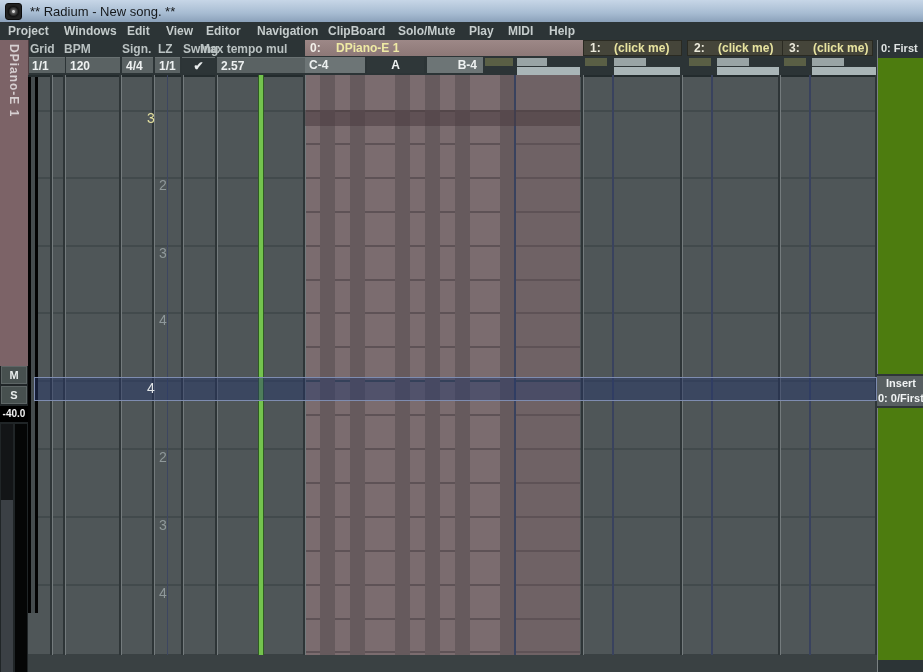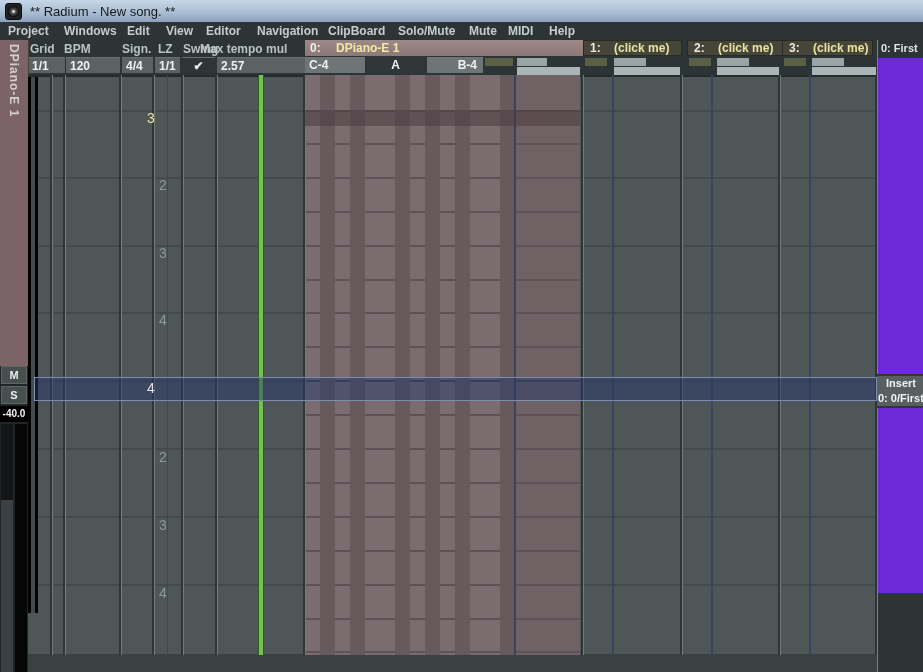--- a/index.html
+++ b/index.html
@@ -68,21 +68,21 @@
     border-left:3px solid #030303;border-right:3px solid #030303;box-sizing:border-box;}
   #playhead{position:absolute;left:258px;top:75px;width:6px;height:580px;
     background:linear-gradient(to right,#2f5c22 0 1px,#74c34e 1px 5px,#2f5c22 5px 6px);}
   #cursor-row{position:absolute;left:34px;top:377px;width:843px;height:24px;
     background:rgba(40,56,104,0.5);border:1px solid #7e8cb0;box-sizing:border-box;}
   .linenum{position:absolute;font-size:14px;line-height:15px;}
   .linenum.bar{left:147px;color:#e7e3a1;}
   .linenum.beat{left:159px;color:#8f989a;}
   .linenum.current{left:147px;color:#e2e6e8;}
   
-  #right-panel{left:878px;top:58px;width:45px;height:535px;background:#6d28d9;}
+  #right-panel{left:878px;top:58px;width:45px;height:602px;background:#4d7c0f;}
   #panel-divider{left:877px;top:40px;width:1px;height:632px;background:#7a8183;}
   #insert-box{position:absolute;left:-1px;top:316px;width:47px;height:30px;background:#585f61;
     border-top:2px solid #2f3638;border-bottom:2px solid #2f3638;box-sizing:content-box;
     overflow:hidden;color:#f1f4f4;font-size:11px;font-weight:bold;}
   #insert-box .l1{padding-left:9px;line-height:15px;white-space:nowrap;}
   #insert-box .l2{padding-left:1px;line-height:15px;white-space:nowrap;}
   .meter{position:absolute;}
 </style>
 </head>
 <body>
@@ -96,21 +96,21 @@
 
   <div id="menubar" class="abs">
     <span class="menu-item" style="left:8px">Project</span>
     <span class="menu-item" style="left:64px">Windows</span>
     <span class="menu-item" style="left:127px">Edit</span>
     <span class="menu-item" style="left:166px">View</span>
     <span class="menu-item" style="left:206px">Editor</span>
     <span class="menu-item" style="left:257px">Navigation</span>
     <span class="menu-item" style="left:328px">ClipBoard</span>
     <span class="menu-item" style="left:398px">Solo/Mute</span>
-    <span class="menu-item" style="left:469px">Mute</span>
+    <span class="menu-item" style="left:469px">Play</span>
     <span class="menu-item" style="left:508px">MIDI</span>
     <span class="menu-item" style="left:549px">Help</span>
   </div>
 
   <div id="toolbar" class="abs">
     <span class="tb-label" style="left:2px">Grid</span>
     <span class="tb-label" style="left:36px">BPM</span>
     <span class="tb-label" style="left:94px">Sign.</span>
     <span class="tb-label" style="left:130px">LZ</span>
     <span class="tb-label" style="left:155px">Swing</span>

